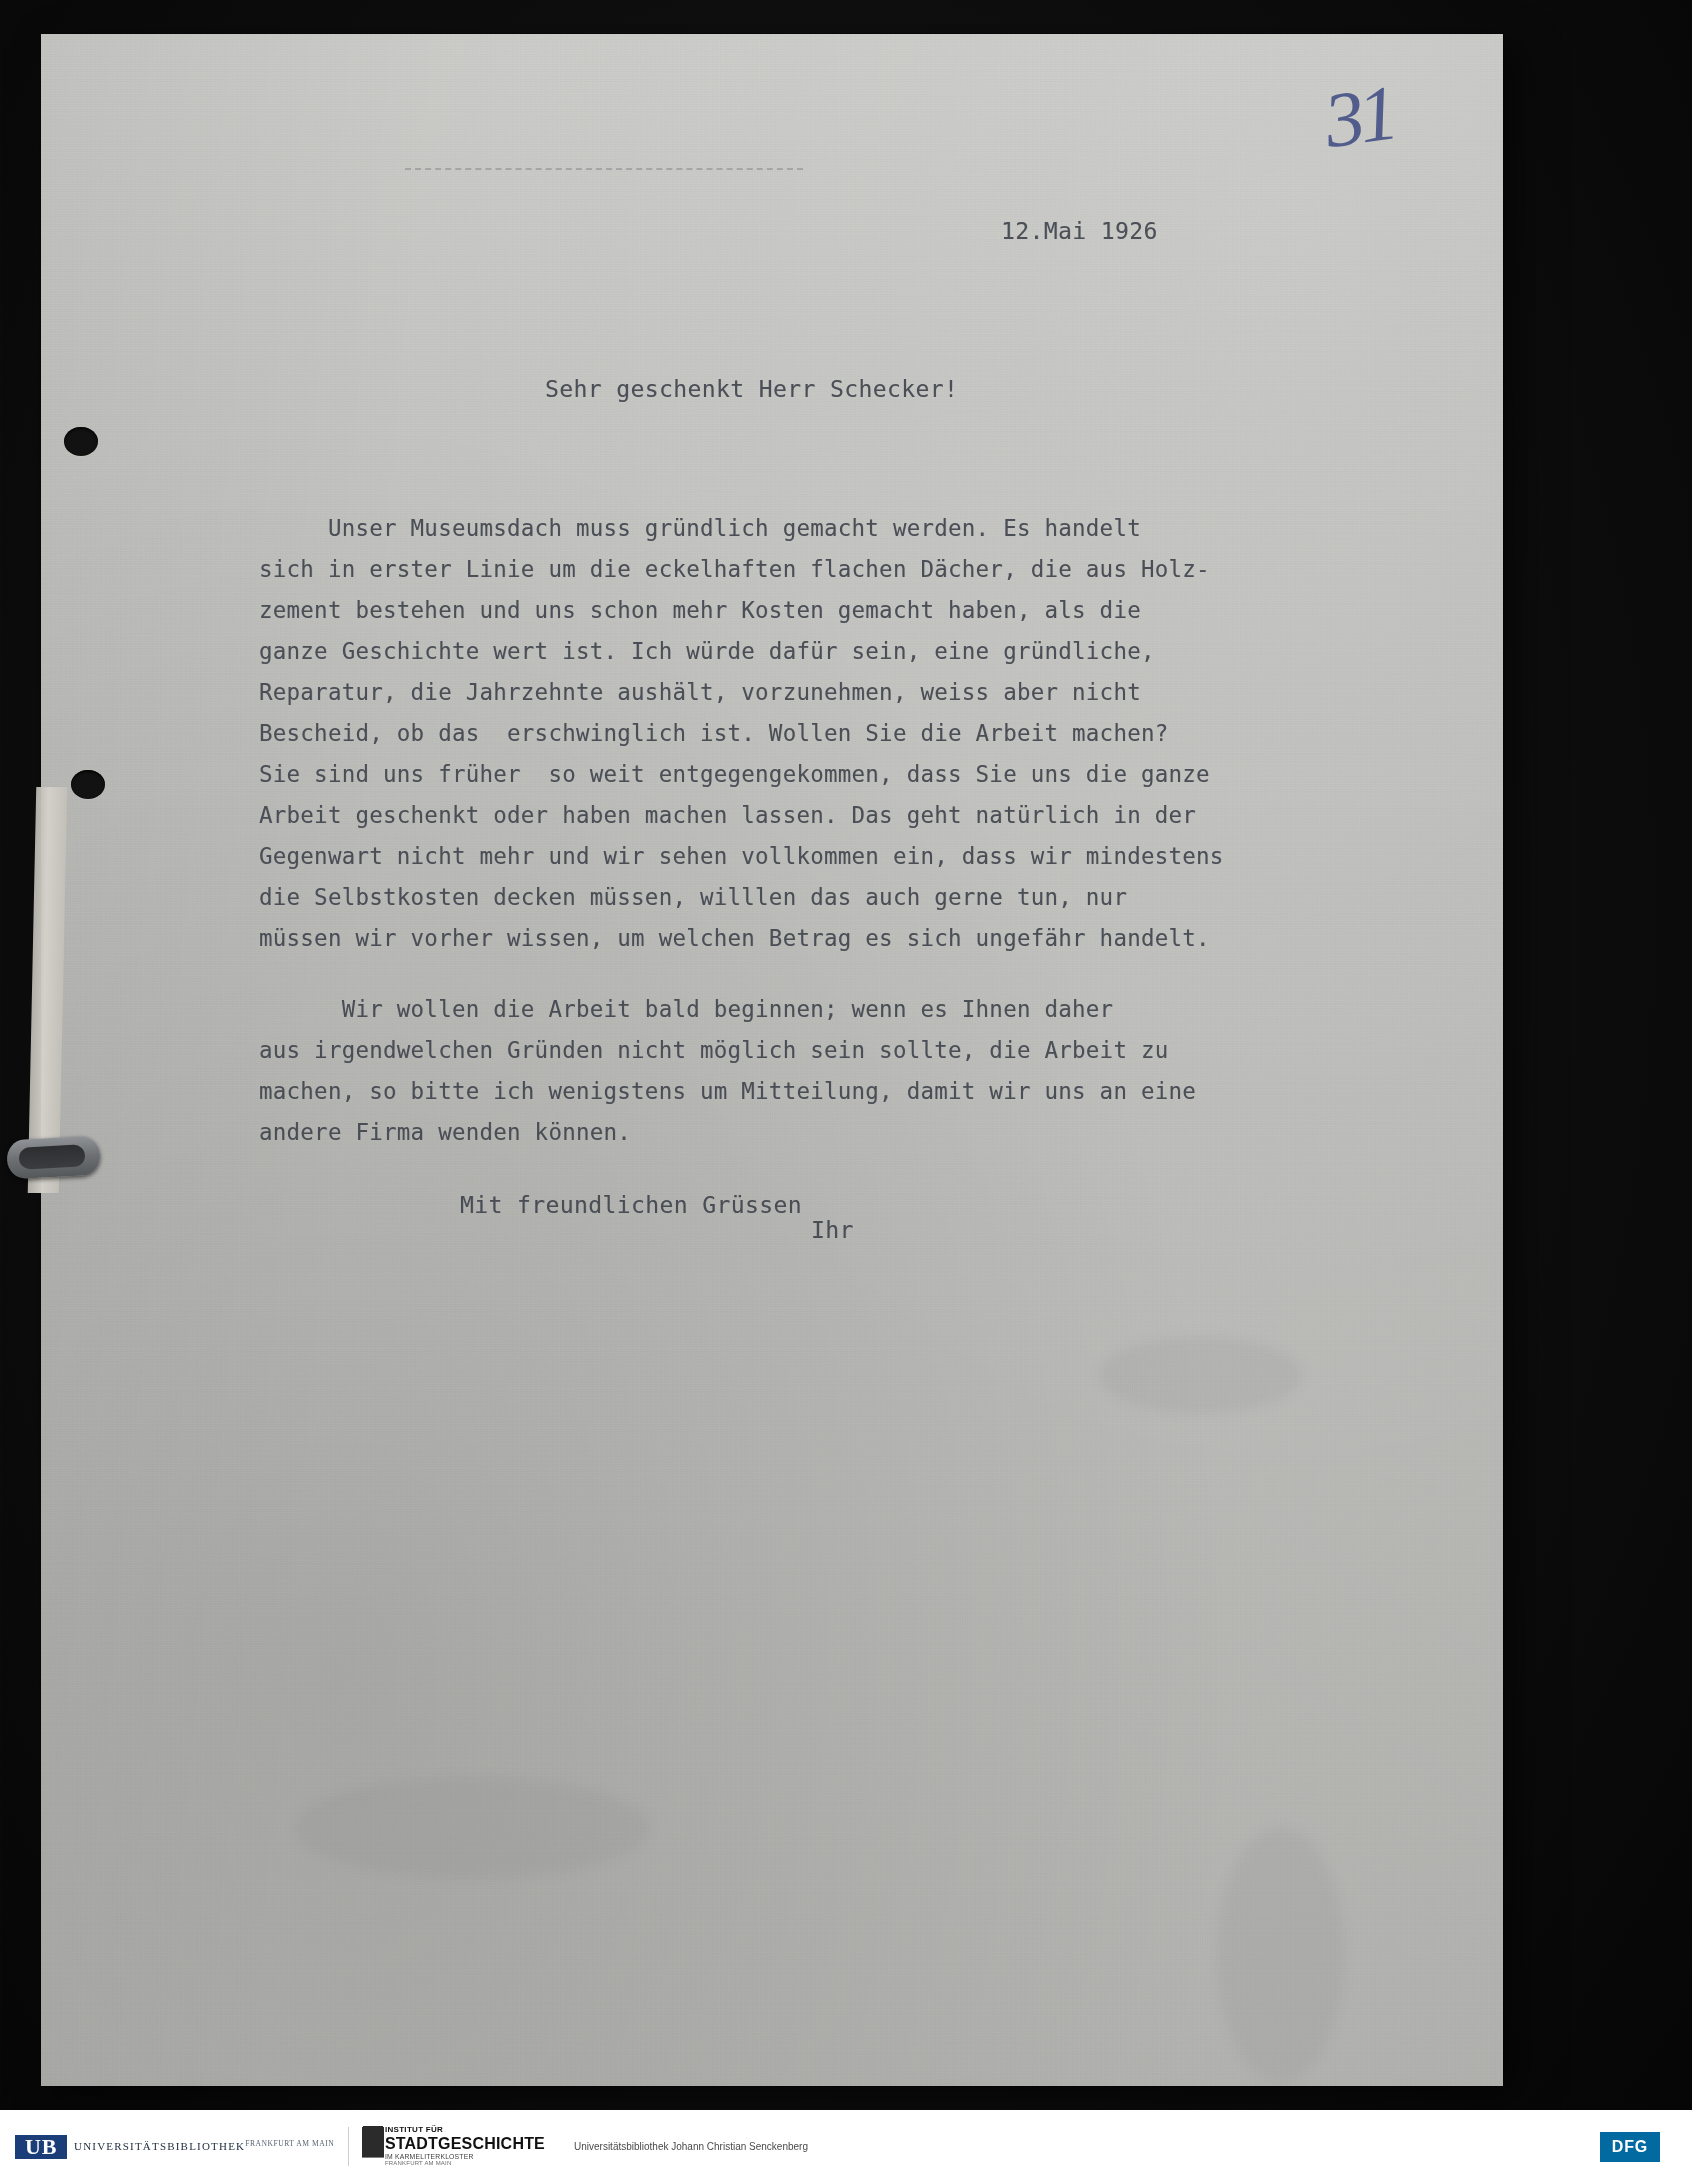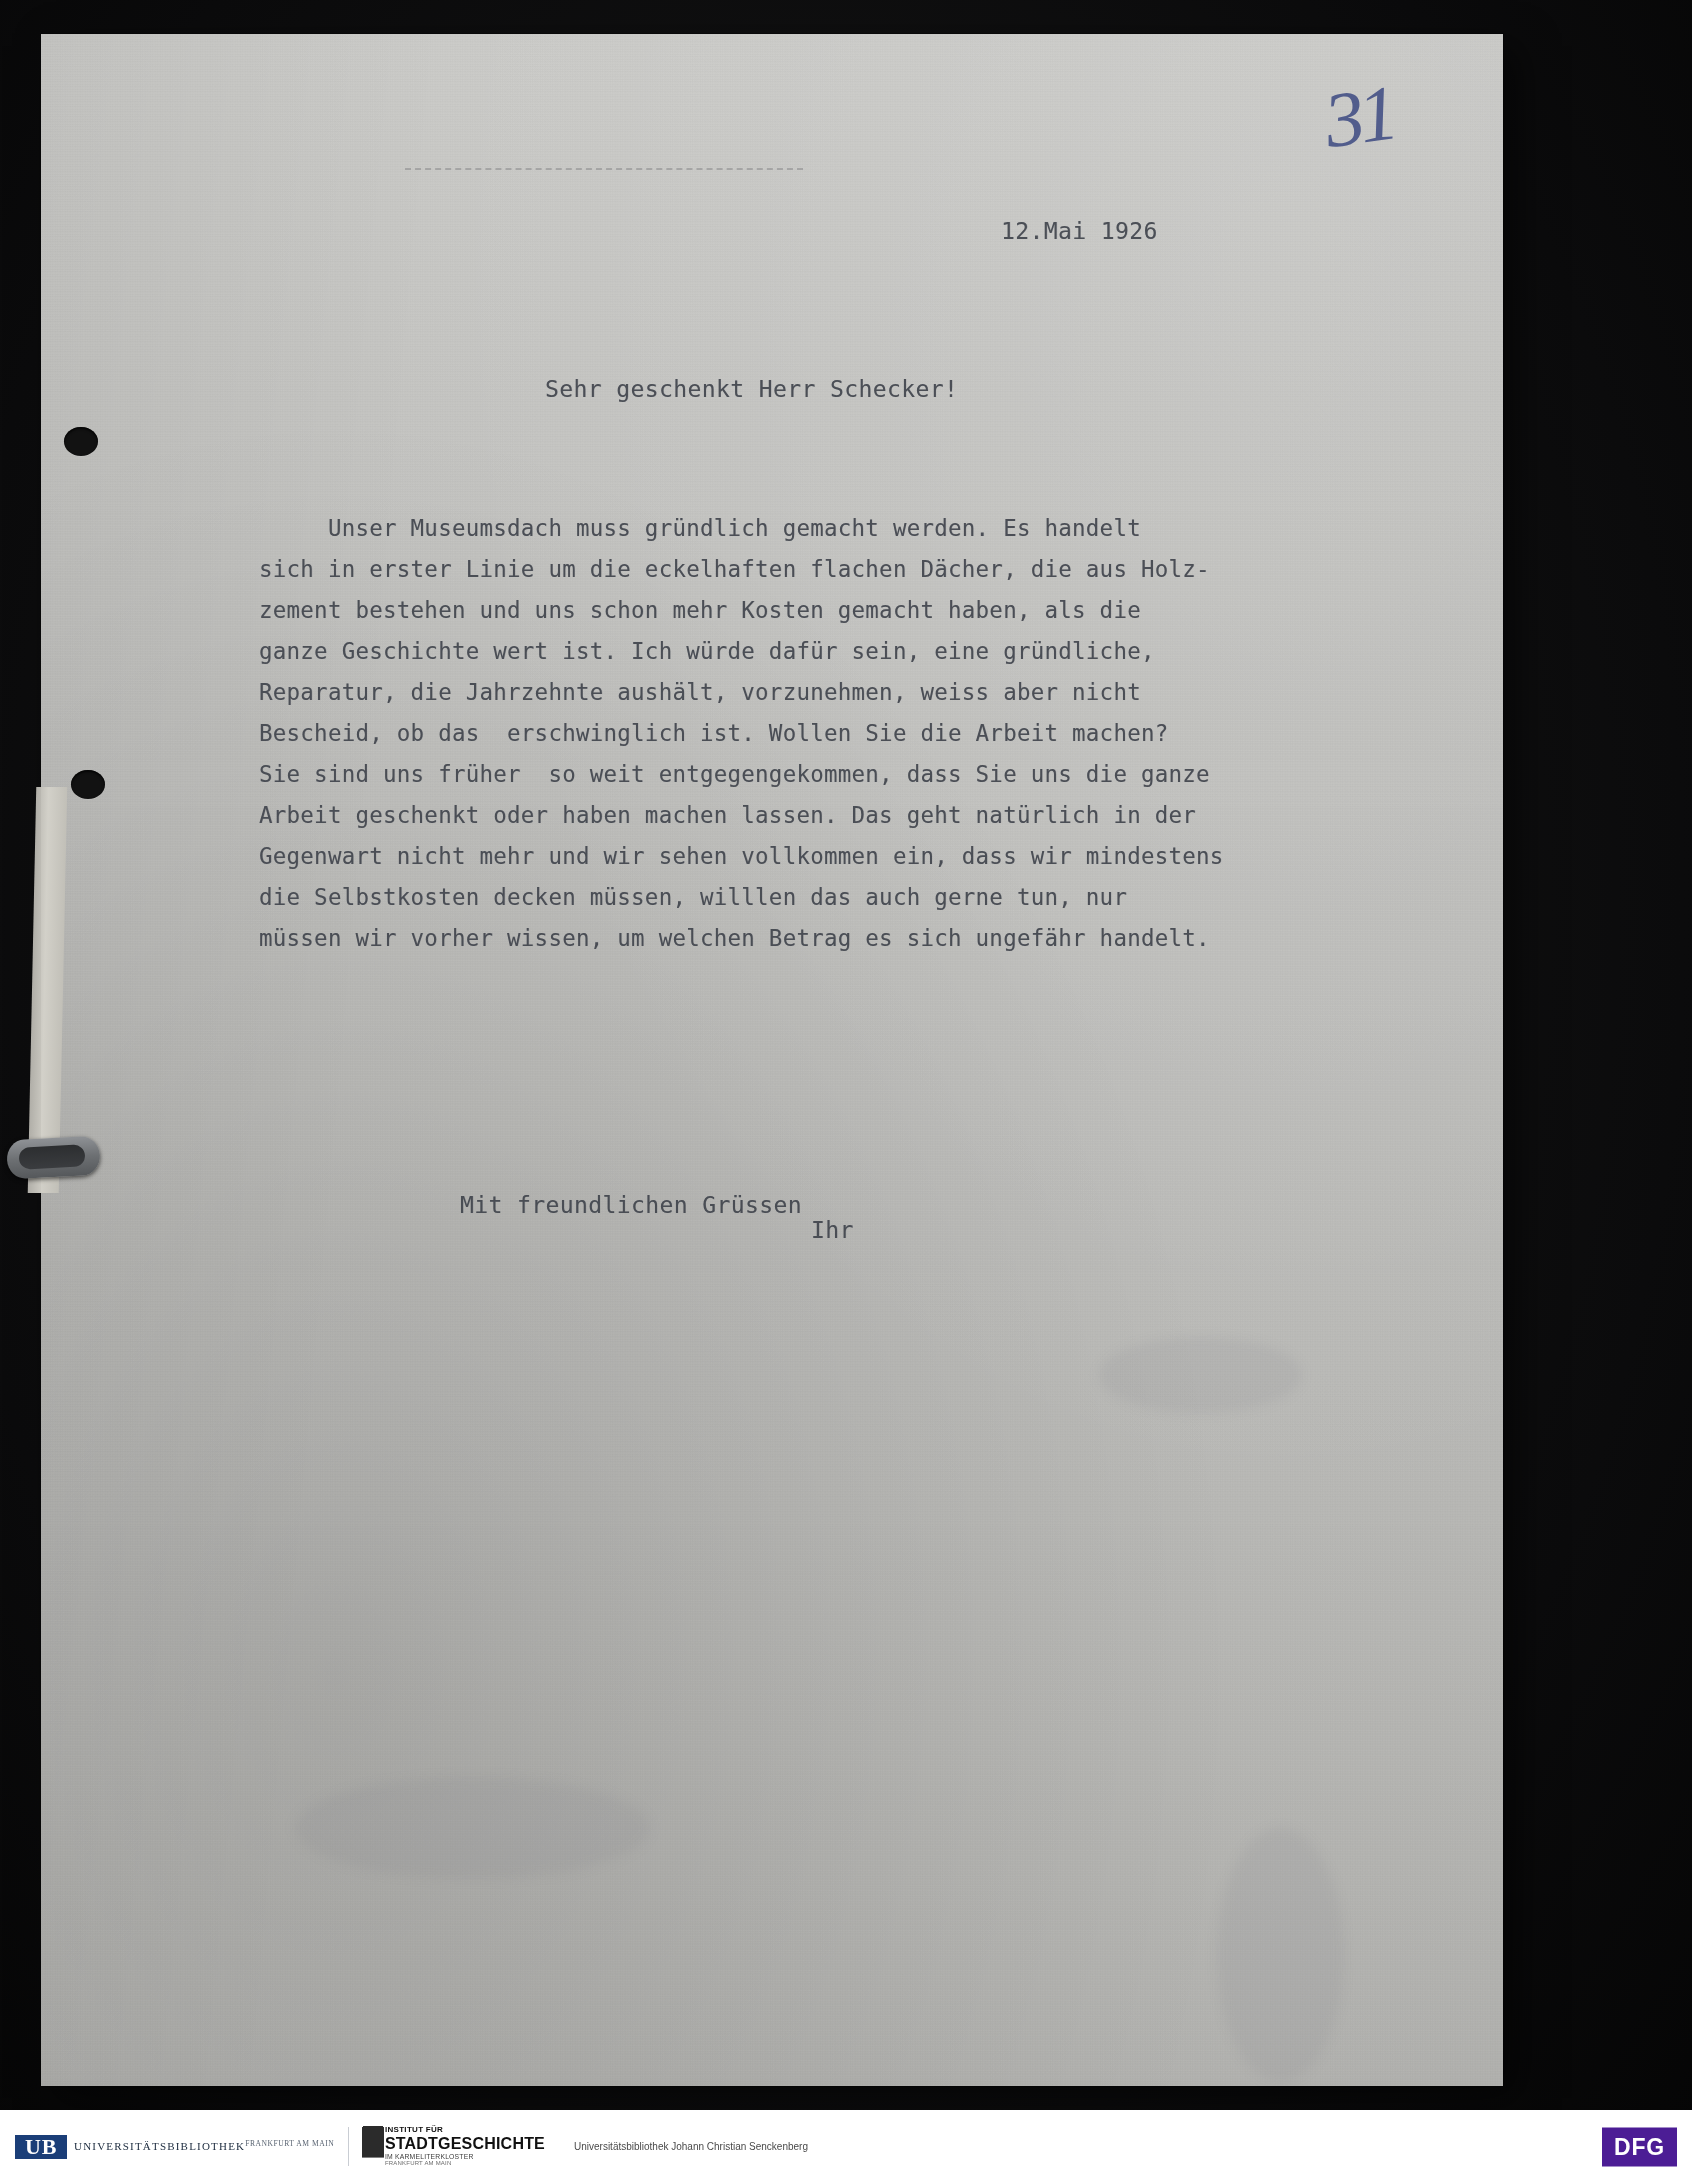--- a/index.html
+++ b/index.html
@@ -265,27 +265,27 @@
   #isg-words .l4 { font-size: 6px; color: #6c6c6c; letter-spacing: 0.2px; }
 
   #footer-credit {
     margin-left: 29px;
     font-size: 10px;
     color: #4a4a4a;
     font-family: "Liberation Sans", sans-serif;
   }
   #dfg-logo {
     position: absolute;
-    right: 15px;
+    right: 32px;
     top: 50%;
     transform: translateY(-50%);
-    background: #4c1d95;
+    background: #0369a1;
     color: #ffffff;
     font-family: "Liberation Sans", sans-serif;
-    font-size: 23px;
+    font-size: 16px;
     font-weight: bold;
     letter-spacing: 0.8px;
     padding: 6px 12px;
   }
 </style>
 </head>
 <body>
 
 <div id="scan-viewer">
 
@@ -310,20 +310,24 @@
 sich in erster Linie um die eckelhaften flachen Dächer, die aus Holz-
 zement bestehen und uns schon mehr Kosten gemacht haben, als die
 ganze Geschichte wert ist. Ich würde dafür sein, eine gründliche,
 Reparatur, die Jahrzehnte aushält, vorzunehmen, weiss aber nicht
 Bescheid, ob das  erschwinglich ist. Wollen Sie die Arbeit machen?
 Sie sind uns früher  so weit entgegengekommen, dass Sie uns die ganze
 Arbeit geschenkt oder haben machen lassen. Das geht natürlich in der
 Gegenwart nicht mehr und wir sehen vollkommen ein, dass wir mindestens
 die Selbstkosten decken müssen, willlen das auch gerne tun, nur
 müssen wir vorher wissen, um welchen Betrag es sich ungefähr handelt.</div>
+      <div class="para" id="para-2">      Wir wollen die Arbeit bald beginnen; wenn es Ihnen daher
+aus irgendwelchen Gründen nicht möglich sein sollte, die Arbeit zu
+machen, so bitte ich wenigstens um Mitteilung, damit wir uns an eine
+andere Firma wenden können.</div>
       <div class="typed" id="closing-1">Mit freundlichen Grüssen</div>
       <div class="typed" id="closing-2">Ihr</div>
     </div>
   </div>
 
   <div class="punch-hole" id="punch-hole-top"></div>
   <div class="punch-hole" id="punch-hole-bottom"></div>
 
   <div id="binding-strip"></div>
   <div id="binding-clip"></div>

